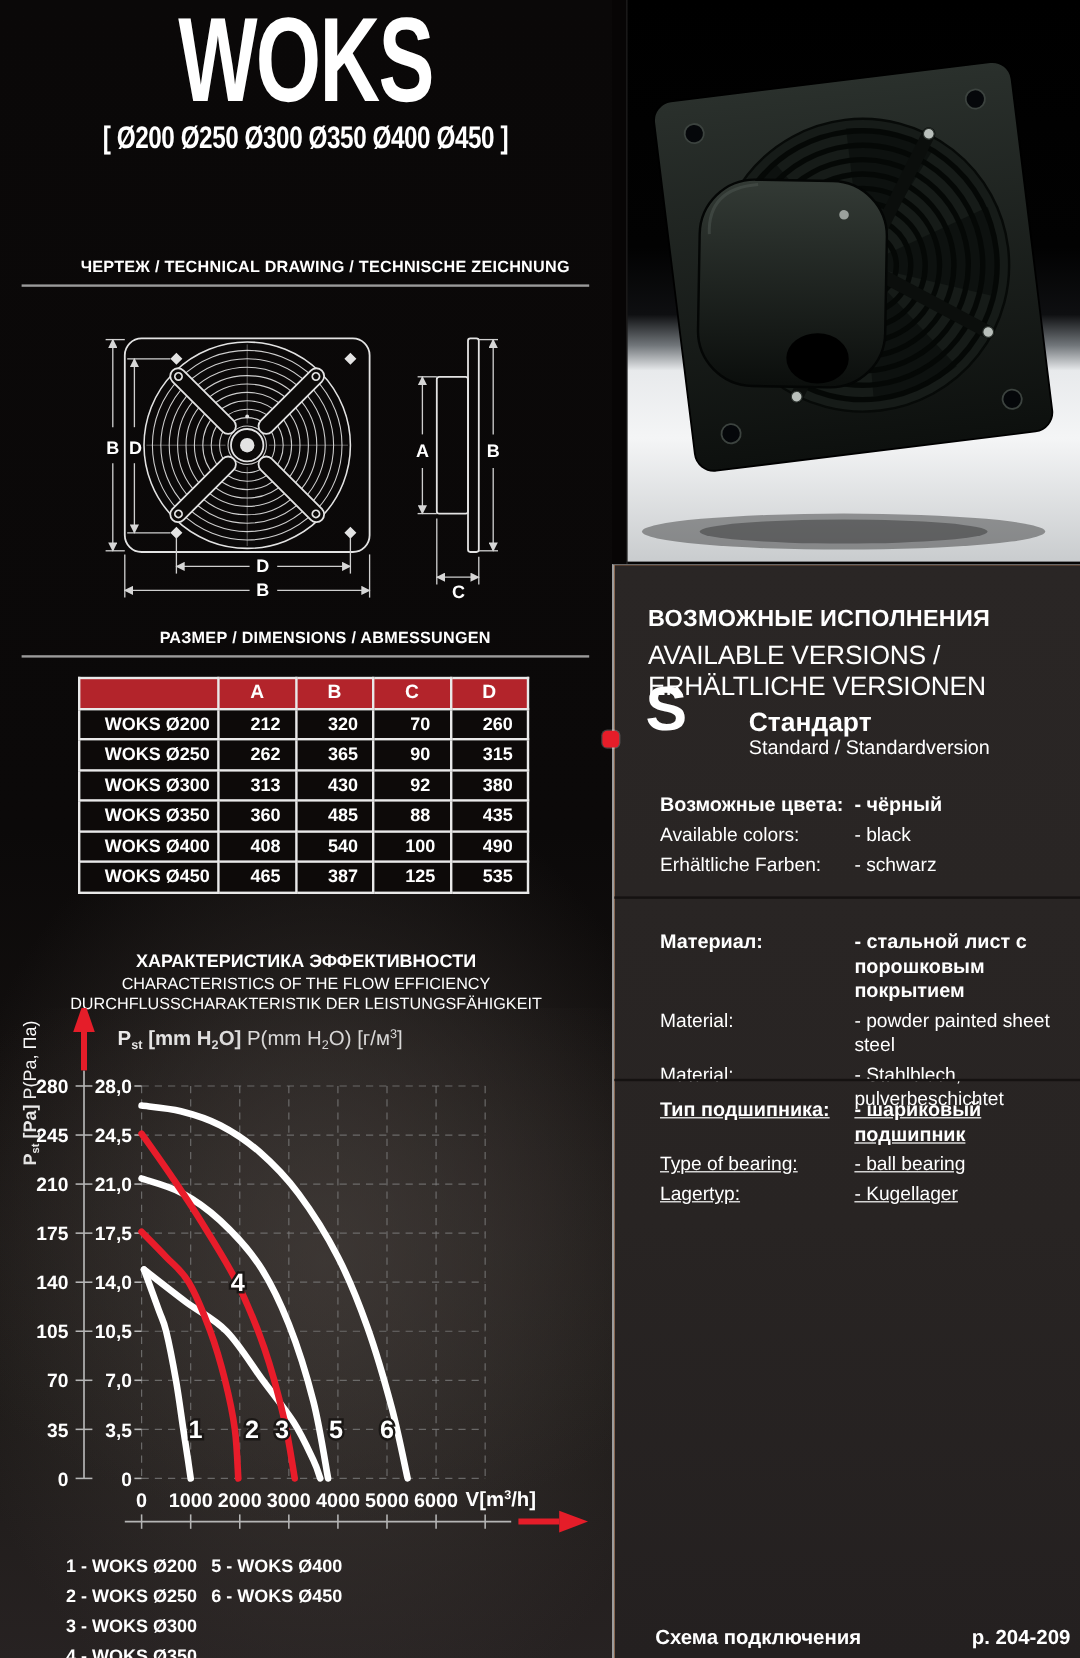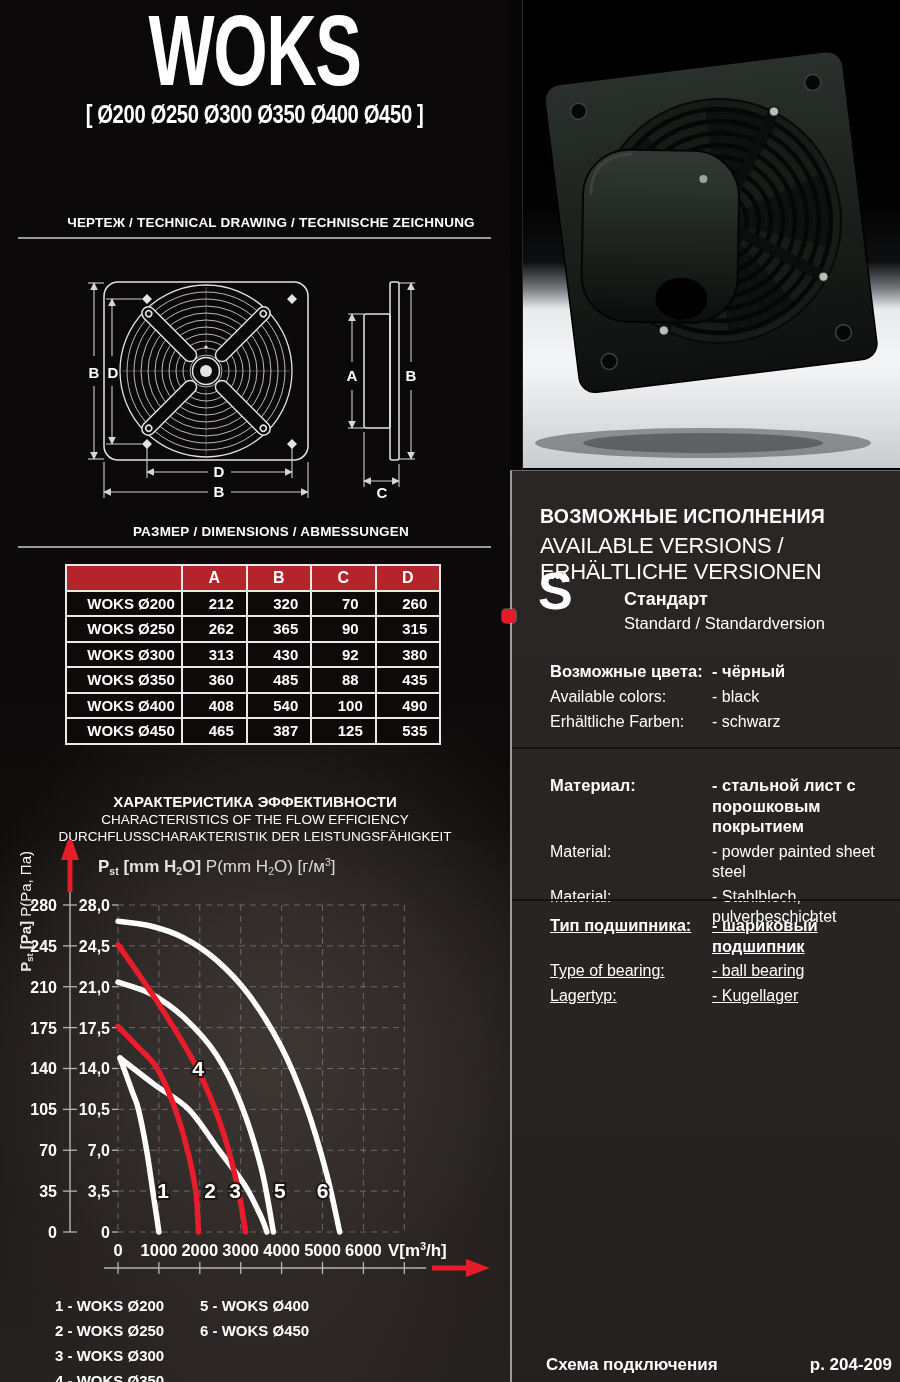--- a/index.html
+++ b/index.html
@@ -29,35 +29,35 @@
   .chart-title3{left:0;top:829px;width:510px;text-align:center;font-size:13.5px;}
   .topaxis{left:98px;top:856px;font-size:17px;white-space:nowrap;}
   .ylab{left:-70px;top:902px;width:192px;text-align:center;transform:rotate(-90deg);
         font-size:15px;white-space:nowrap;}
   .xunit{left:388px;top:1240px;font-size:17px;font-weight:bold;white-space:nowrap;}
   .rich .b{font-weight:bold;}
   .rich .sub{font-size:62%;vertical-align:-0.3em;}
   .rich .sup{font-size:62%;vertical-align:0.55em;}
   #chart{position:absolute;left:0;top:840px;}
   .legend{left:55px;top:1297px;font-size:15px;font-weight:bold;}
-  .legend-row{display:flex;margin-bottom:8px;gap:24px;}
+  .legend-row{display:flex;margin-bottom:8px;}
   .legend-c1{width:121px;}
   
   .photo{position:absolute;left:510px;top:0;width:390px;height:470px;background:#060505;}
   .photo-strip{position:absolute;left:0;top:0;width:12px;height:470px;background:#070505;border-right:1px solid #262626;}
   .photo-img{position:absolute;left:13px;top:0;right:0;bottom:2px;
      background:linear-gradient(180deg,#000 0%,#020202 44%,#0e0f11 56%,#71767a 61.5%,#e8eaec 66%,#f4f5f6 78%,#c9ccce 100%);}
   .panel{position:absolute;left:510px;top:470px;width:390px;height:912px;box-sizing:border-box;
      border-left:2px solid #9c9c9c;border-top:1px solid #676767;
      background:linear-gradient(180deg,#2a2625 0%,#282423 60%,#242020 100%);}
   .p-abs{position:absolute;}
   .v-title{left:28px;top:34px;font-size:19.5px;font-weight:bold;letter-spacing:.2px;}
   .v-sub{left:28px;top:62px;font-size:22px;letter-spacing:-0.2px;}
   .s-letter{left:26px;top:90px;font-size:52px;font-weight:bold;}
-  .std-ru{left:112px;top:118px;font-size:18px;font-weight:bold;}
+  .std-ru{left:112px;top:118px;font-size:22px;font-weight:bold;}
   .std-en{left:112px;top:143px;font-size:16.5px;}
   .spec{left:38px;right:10px;}
   .spec-row{display:flex;margin-bottom:5px;font-size:16px;line-height:1.25;}
   .spec-row .spec-label{width:162px;flex:none;}
   .spec-row .spec-value{flex:1;}
   .spec-row.bold{font-weight:bold;font-size:16.5px;}
   #spec-colors{top:190px;} #spec-material{top:304px;} #spec-bearing{top:444px;text-decoration:underline;}
   .pdiv{left:0;right:0;height:2px;background:#151211;}
   .pdiv1{top:276px;} .pdiv2{top:428px;}
   .p-footer{left:34px;right:8px;top:884px;display:flex;justify-content:space-between;

